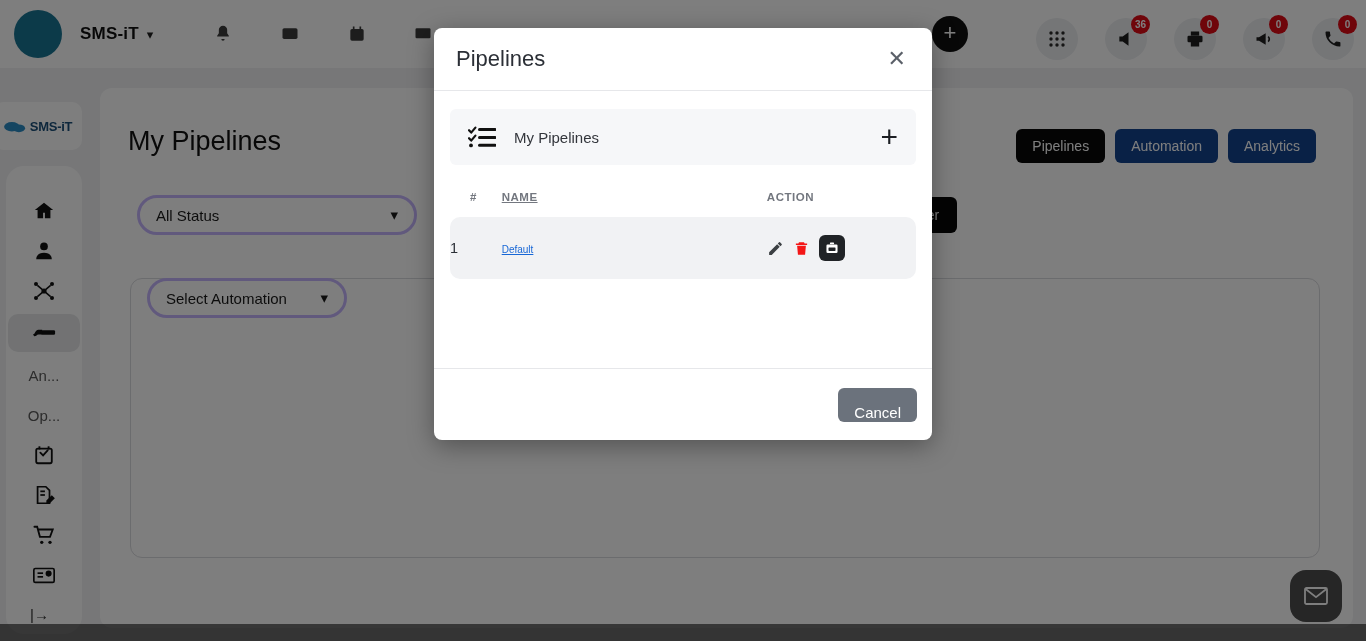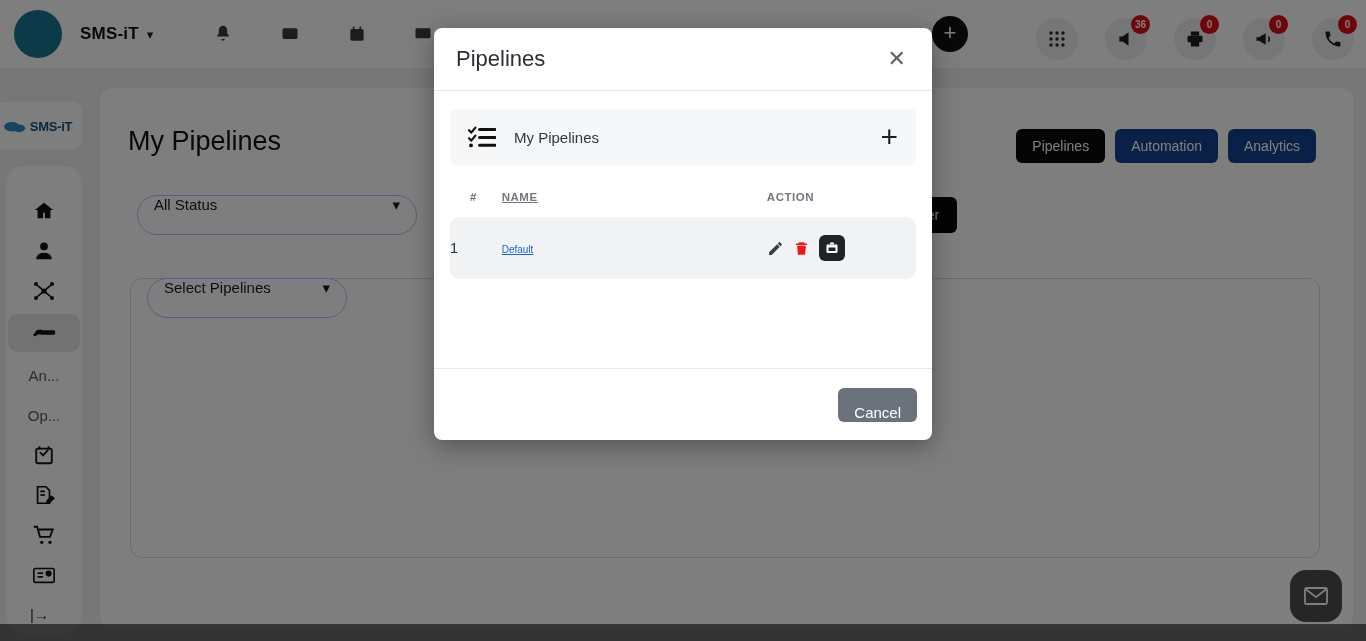--- a/index.html
+++ b/index.html
@@ -82,22 +82,22 @@
   }
   .page-title { position: absolute; left: 28px; top: 38px; font-size: 27px; color: #111; }
   .pill-btn {
     height: 34px; border-radius: 6px; color: #fff; font-size: 14px;
     display: flex; align-items: center; justify-content: center; padding: 0 16px;
   }
   .btn-row { position: absolute; right: 37px; top: 41px; display: flex; gap: 10px; }
   .btn-dark { background: #090909; }
   .btn-blue { background: #14448f; }
   .select-pill {
-    height: 40px; border: 1px solid #c4b5fd; border-radius: 20px;
-    display: flex; justify-content: space-between;
+    height: 40px; border: 3px solid #c4b5fd; border-radius: 20px;
+    display: flex; align-items: center; justify-content: space-between;
     padding: 0 16px; font-size: 15px; color: #1a1a1a; background: transparent;
   }
   .sel-status { position: absolute; left: 37px; top: 107px; width: 280px; }
   .filter-btn {
     position: absolute; left: 790px; top: 109px; height: 36px; border-radius: 6px;
     background: #090909; color: #fff; font-size: 14px;
     display: flex; align-items: center; padding: 0 18px;
   }
   .inner-card {
     position: absolute; left: 30px; top: 190px; width: 1190px; height: 280px;
@@ -333,21 +333,21 @@
     <div class="select-pill sel-status">
       <span>All Status</span>
       <span>▾</span>
     </div>
 
     <div class="filter-btn">Filter</div>
 
     <div class="inner-card"></div>
 
     <div class="select-pill sel-pipe">
-      <span>Select Pipelines</span>
+      <span>Select Automation</span>
       <span>▾</span>
     </div>
   </div>
 
   <div class="mail-fab">
     <svg width="24" height="18" viewBox="0 0 24 18" fill="none" stroke="#fff" stroke-width="1.8">
       <rect x="1" y="1" width="22" height="16" rx="1.5"></rect>
         <path d="M1.6 2L12 10.2 22.4 2"></path>
     </svg>
   </div>

